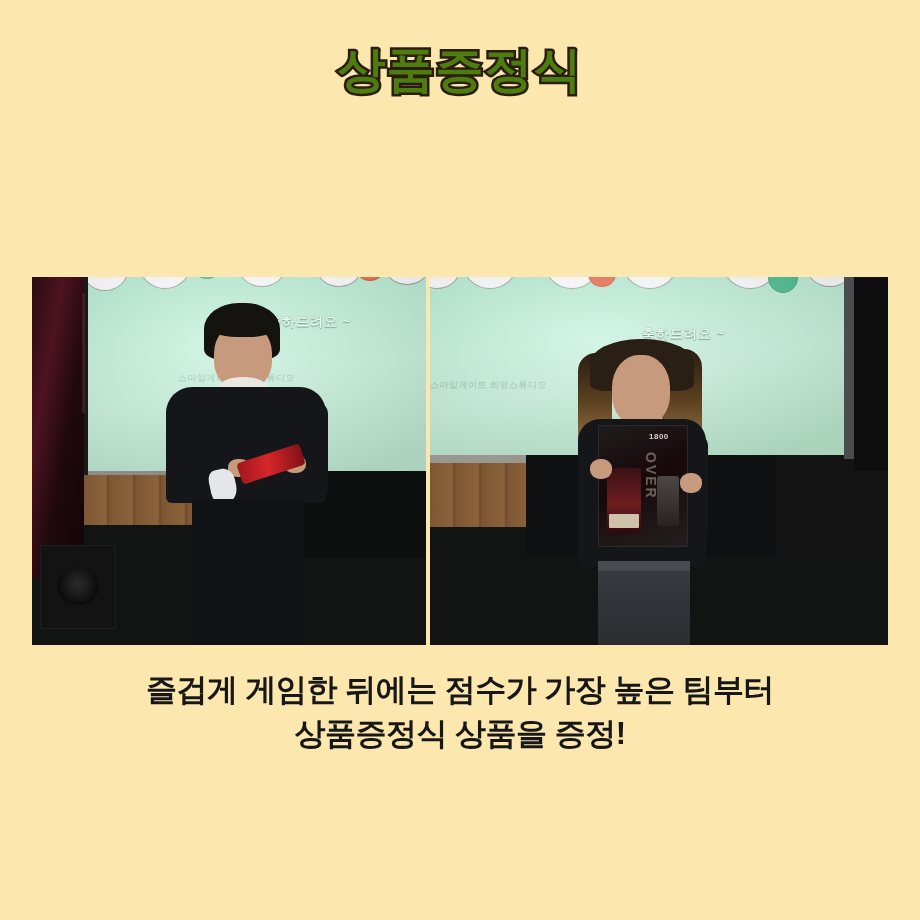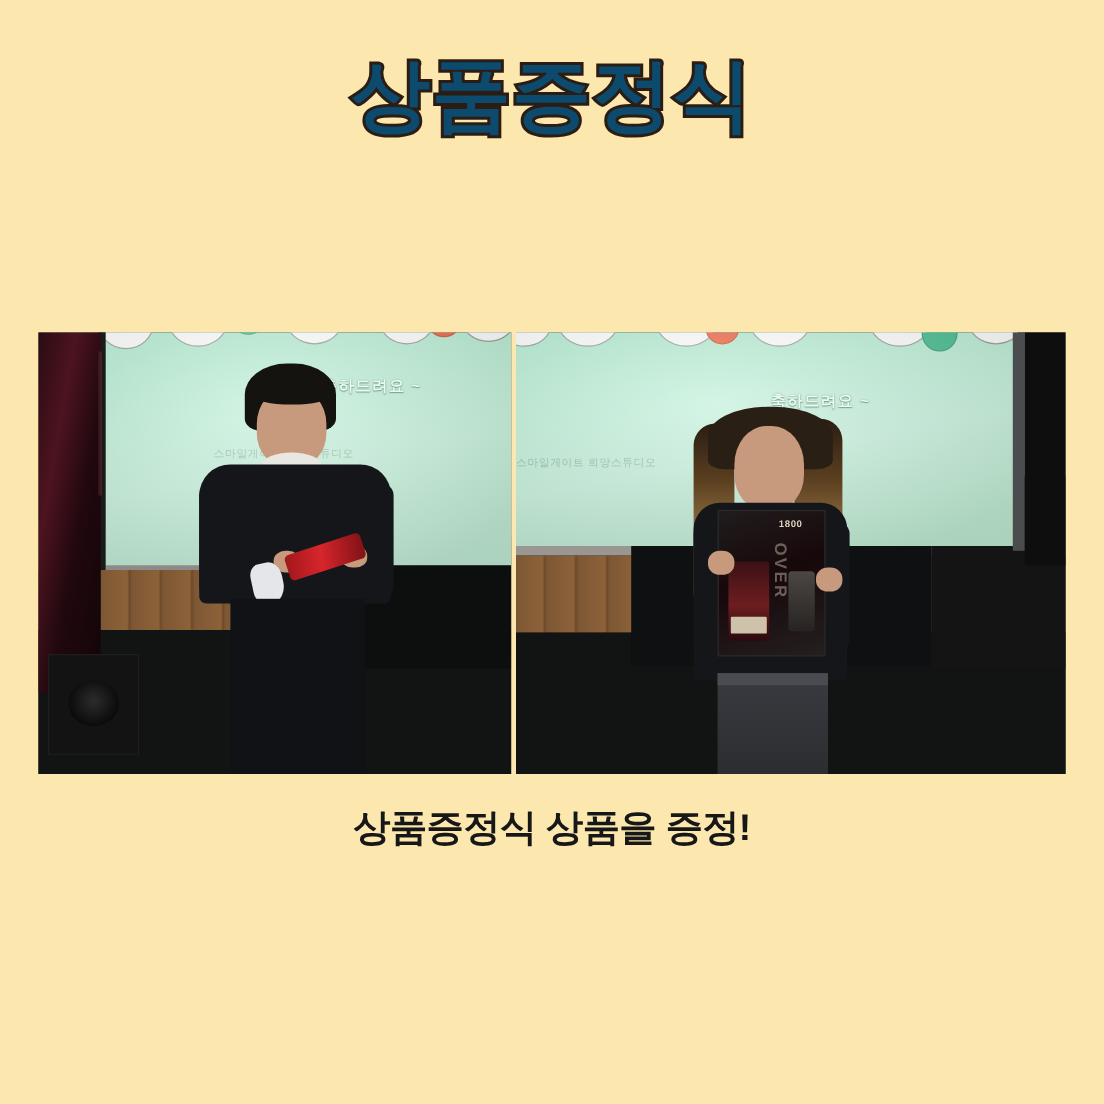--- a/index.html
+++ b/index.html
@@ -25,25 +25,25 @@
   
   #title-area {
     position: absolute;
     left: 0;
     top: 46px;
     width: 920px;
     text-align: center;
   }
   #page-title {
     display: inline-block;
-    font-size: 66px;
+    font-size: 48px;
     line-height: 1.0;
     font-weight: 700;
     letter-spacing: 1px;
-    color: #0c4a6e;
+    color: #4d7c0f;
     -webkit-text-stroke: 5px #2b1d14;
     paint-order: stroke fill;
     font-family: "Liberation Sans", "DejaVu Sans", sans-serif;
   }
 
   
   #photo-strip {
     position: absolute;
     left: 32px;
     top: 277px;
@@ -338,16 +338,17 @@
 
         <div class="hand" style="left:160px; top:182px; width:22px; height:20px;"></div>
         <div class="hand" style="left:250px; top:196px; width:22px; height:20px;"></div>
         <div class="jeans" style="left:168px; top:284px; width:92px; height:84px;"></div>
         <div style="position:absolute;left:168px;top:284px;width:92px;height:10px;background:#4a4b50;"></div>
       </div>
     </div>
   </div>
 
   <div id="caption">
+    <span class="cap-line">즐겁게 게임한 뒤에는 점수가 가장 높은 팀부터</span>
     <span class="cap-line">상품증정식 상품을 증정!</span>
   </div>
 
 </div>
 
 </body></html>

